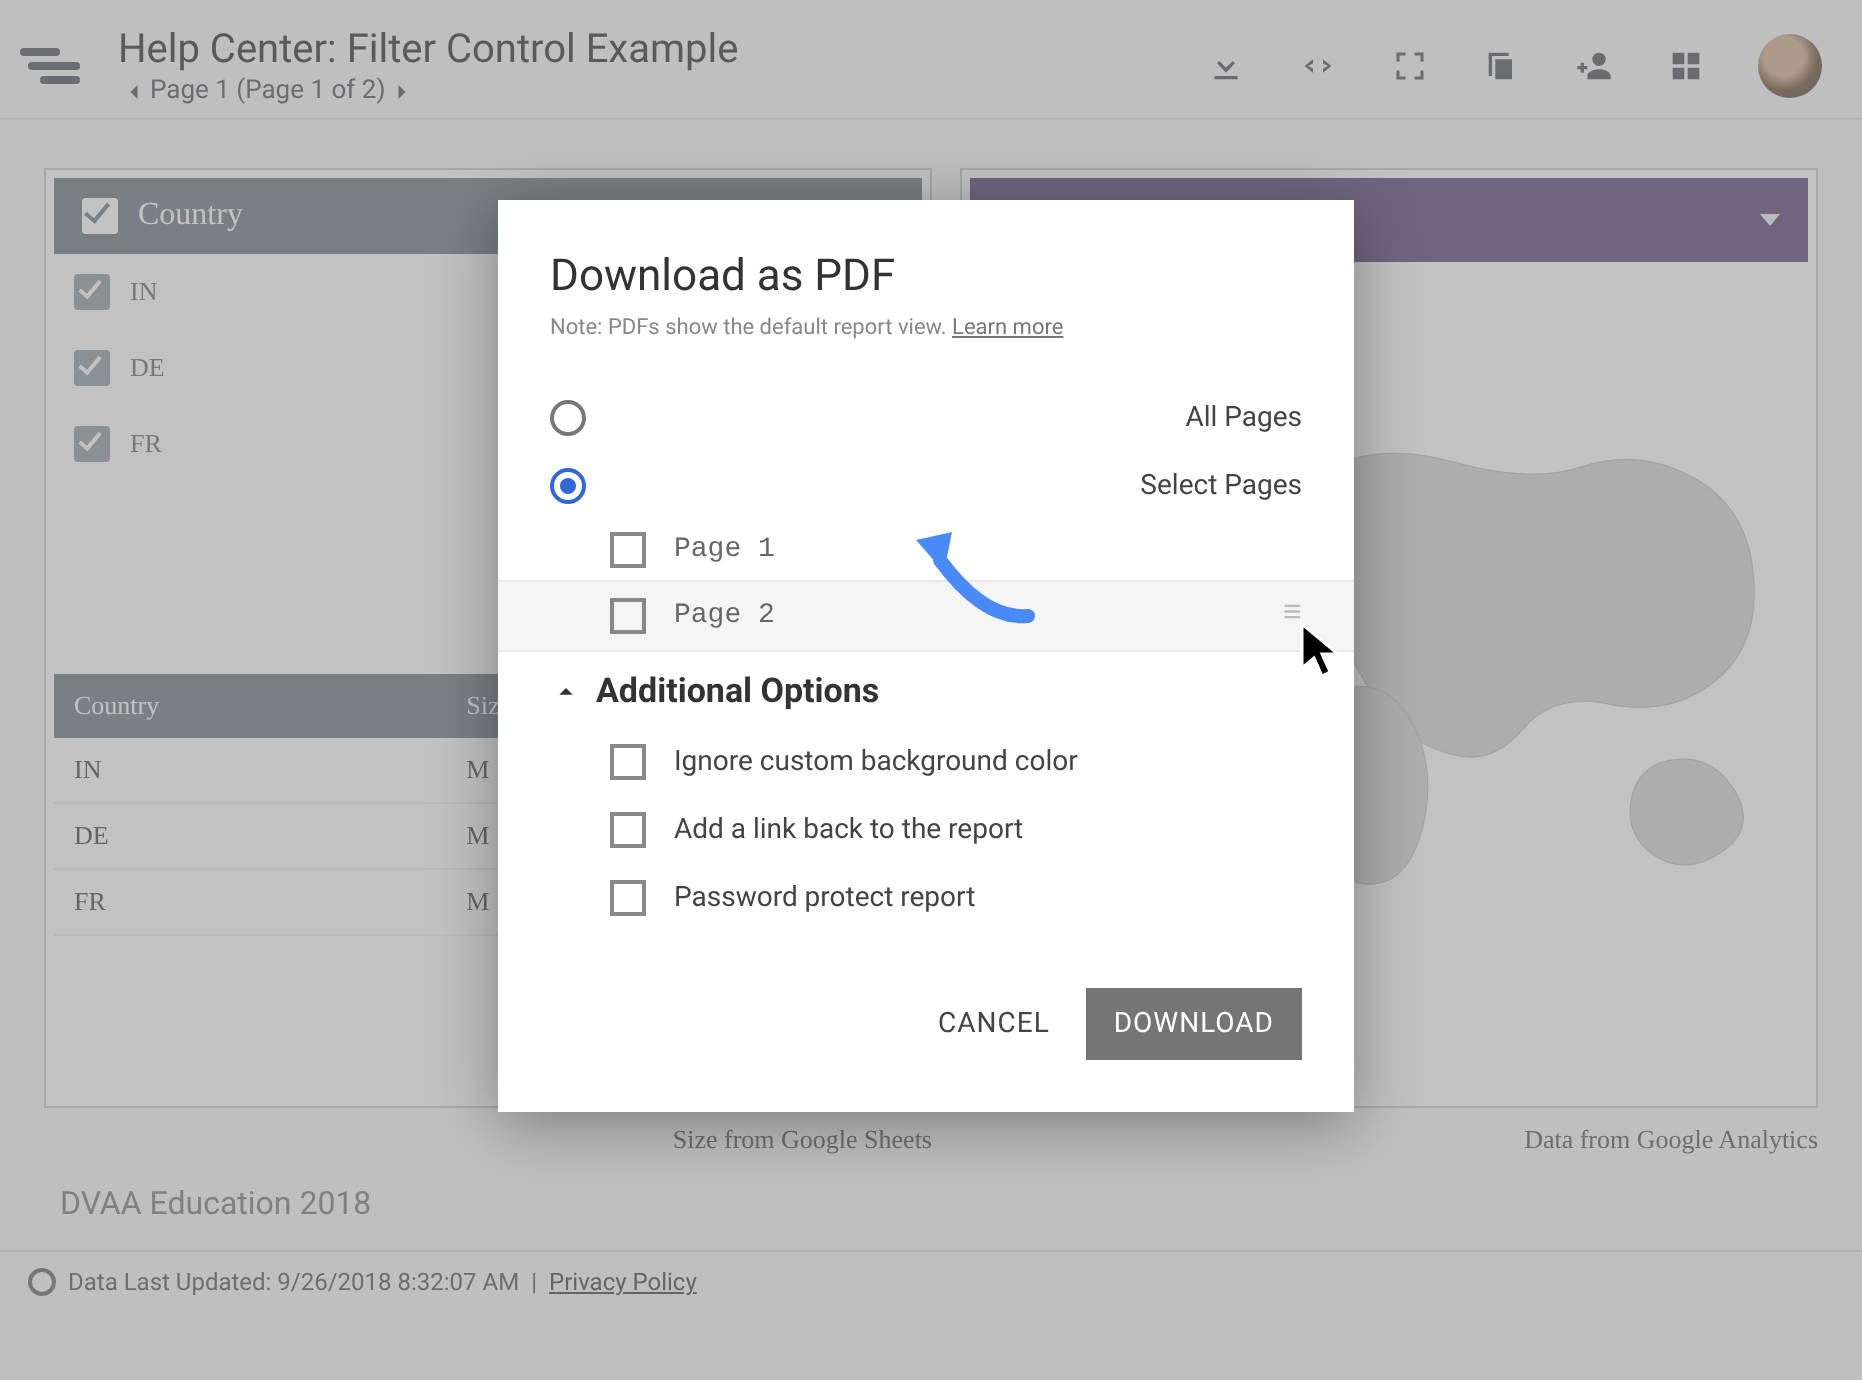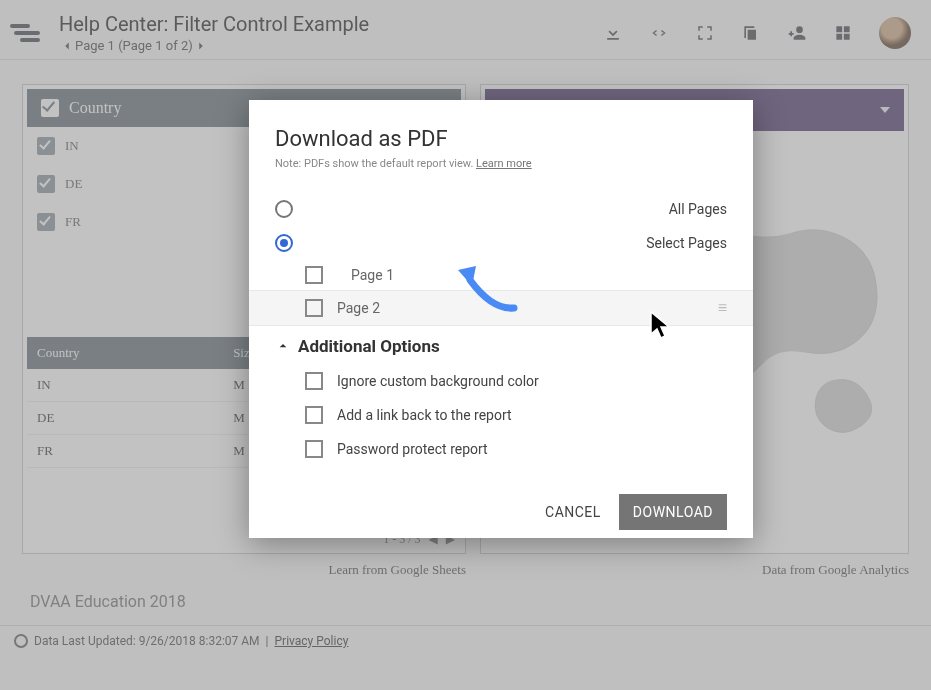--- a/index.html
+++ b/index.html
@@ -41,31 +41,31 @@
 .map-area{ position:absolute; top:60px; left:4px; right:4px; bottom:30px; background:#fff; overflow:hidden;}
 .map-area svg{width:100%;height:100%;}
 .vals{position:absolute;bottom:8px;left:12px;font-size:12px;color:#888; display:flex; gap:28px;}
 
 .foot1 { padding: 14px 30px; color:#888; font-size:16px; }
 .foot2 { border-top:1px solid #ddd; padding: 8px 14px; color:#666; font-size:12px; display:flex; align-items:center; gap:6px;}
 .foot2 a{color:#555;text-decoration:underline;}
 .clock { width:14px;height:14px;border:2px solid #777;border-radius:50%;position:relative;display:inline-block;}
 
 .overlay { position:absolute; inset:0; background:rgba(120,120,120,.45); }
-.dialog { position:absolute; left:249px; top:100px; width:504px; background:#fff; box-shadow:0 6px 30px rgba(0,0,0,.35); padding: 26px 26px 8px 26px; }
+.dialog { position:absolute; left:249px; top:100px; width:428px; background:#fff; box-shadow:0 6px 30px rgba(0,0,0,.35); padding: 26px 26px 26px 26px; }
 .dialog h2{ font-size:22px; font-weight:400; color:#333; }
 .note{ font-size:11px; color:#888; margin-top:6px;}
 .note a{ color:#777; text-decoration: underline;}
 .radios{ margin-top:22px;}
 .radio-row{ display:flex; align-items:center; gap:2px; padding:8px 0; font-size:14px; color:#444; cursor:pointer;justify-content:space-between;}
 .radio{width:18px;height:18px;border:2px solid #777;border-radius:50%;position:relative;}
 .radio.sel{border-color:#3367d6;}
 .radio.sel::after{content:"";position:absolute;inset:3px;border-radius:50%;background:#3367d6;}
 .pages{ margin-left:30px;}
-.page-row{ display:flex; align-items:center; gap:28px; padding:6px 0; font-size:14px; color:#666;}
+.page-row{ display:flex; align-items:center; gap:14px; padding:6px 0; font-size:14px; color:#666;font-family:Liberation Mono, monospace;}
 .page-row.hl{ background:#f5f5f5; margin:0 -26px; padding:8px 26px 8px 56px; border-top:1px solid #e8e8e8; border-bottom:1px solid #e8e8e8; justify-content:space-between;}
 .page-row.hl .left{display:flex;align-items:center;gap:14px;}
 .cbox{width:18px;height:18px;border:2px solid #888;}
 .addl-header{display:flex;align-items:center;gap:7px;font-weight:700;font-size:17px;color:#333;margin-top:10px;cursor:pointer;}
 .addl-opts{margin-top:8px;}
 .opt-row{display:flex;align-items:center;gap:14px;padding:8px 0 8px 30px;font-size:14px;color:#444;}
 .actions{display:flex;justify-content:flex-end;gap:18px;align-items:center;margin-top:28px;}
 .btn-cancel{font-size:14px;color:#444;letter-spacing:.5px;cursor:pointer;}
 .btn-dl{background:#757575;color:#fff;padding:10px 14px;font-size:14px;letter-spacing:.5px;cursor:pointer;}
 .drag{color:#bbb;font-size:16px;line-height:.6;}
@@ -179,21 +179,21 @@
               </tr>
           </tbody>
         </table>
       </div>
       <div class="grid-footer">
         <span>1 - 3 / 3</span>
         <span>◀</span>
         <span>▶</span>
       </div>
     </div>
-    <div class="caption">Learn from Google Sheets</div>
+    <div class="caption">Size from Google Sheets</div>
   </div>
 
   <div class="panel-wrap" style="flex:1;">
     <div class="panel" style="height:470px;">
       <div class="purple-bar">
           <span class="dd"></span>
         </div>
       <div class="map-area">
         <svg viewBox="0 0 400 260">
             <g fill="#d9d9d9" stroke="#c7c7c7" stroke-width="0.6">

